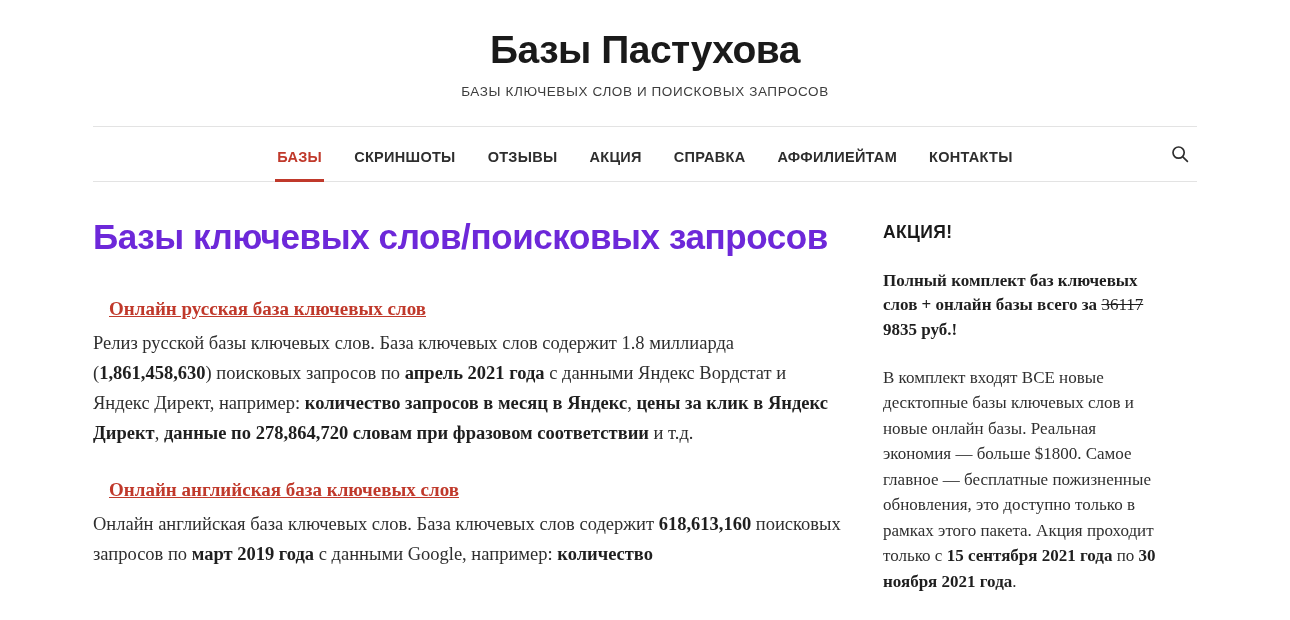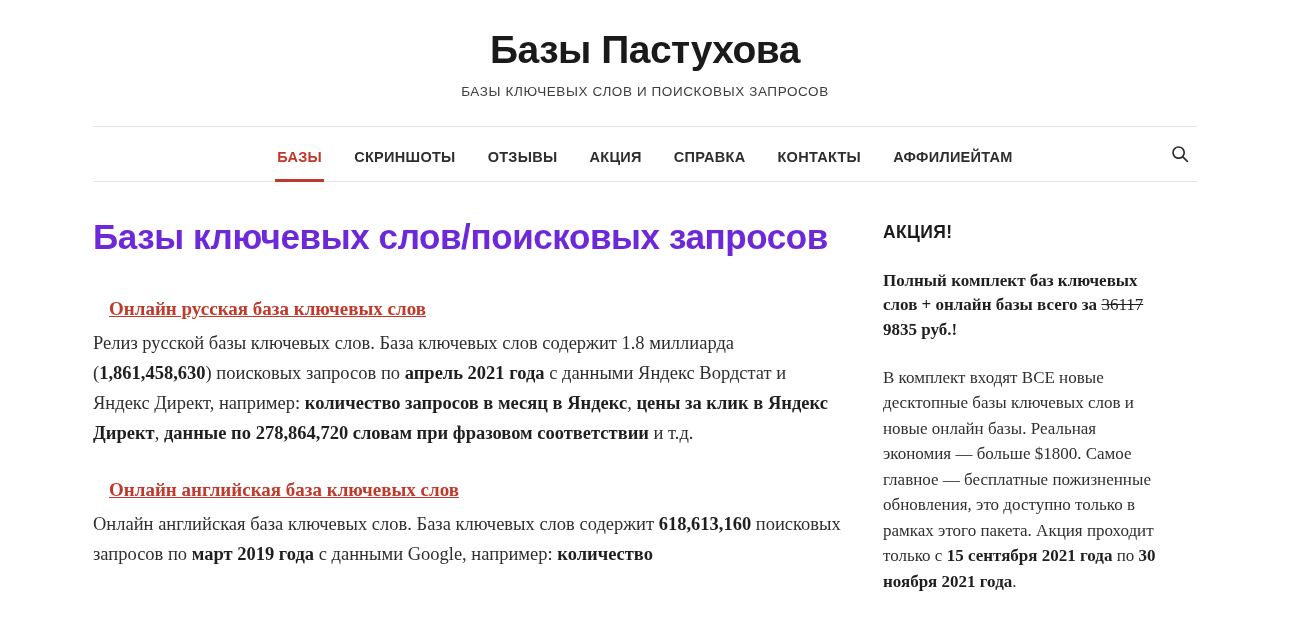--- a/index.html
+++ b/index.html
@@ -178,22 +178,22 @@
     <div class="site-tagline">БАЗЫ КЛЮЧЕВЫХ СЛОВ И ПОИСКОВЫХ ЗАПРОСОВ</div>
   </div>
 
   <div class="nav-wrap">
     <div class="nav-inner">
       <div class="nav-item active">БАЗЫ</div>
       <div class="nav-item">СКРИНШОТЫ</div>
       <div class="nav-item">ОТЗЫВЫ</div>
       <div class="nav-item">АКЦИЯ</div>
       <div class="nav-item">СПРАВКА</div>
+      <div class="nav-item">АФФИЛИЕЙТАМ</div>
       <div class="nav-item">КОНТАКТЫ</div>
-      <div class="nav-item">АФФИЛИЕЙТАМ</div>
     </div>
     <div class="nav-search">
       <svg width="18" height="18" viewBox="0 0 18 18" aria-hidden="true">
         <circle cx="7.6" cy="7.6" r="5.6" fill="none" stroke="#2e2e2e" stroke-width="1.7"></circle>
         <line x1="11.8" y1="11.8" x2="16.4" y2="16.4" stroke="#2e2e2e" stroke-width="1.7" stroke-linecap="round"></line>
       </svg>
     </div>
   </div>
 
   <div class="content-wrap">

